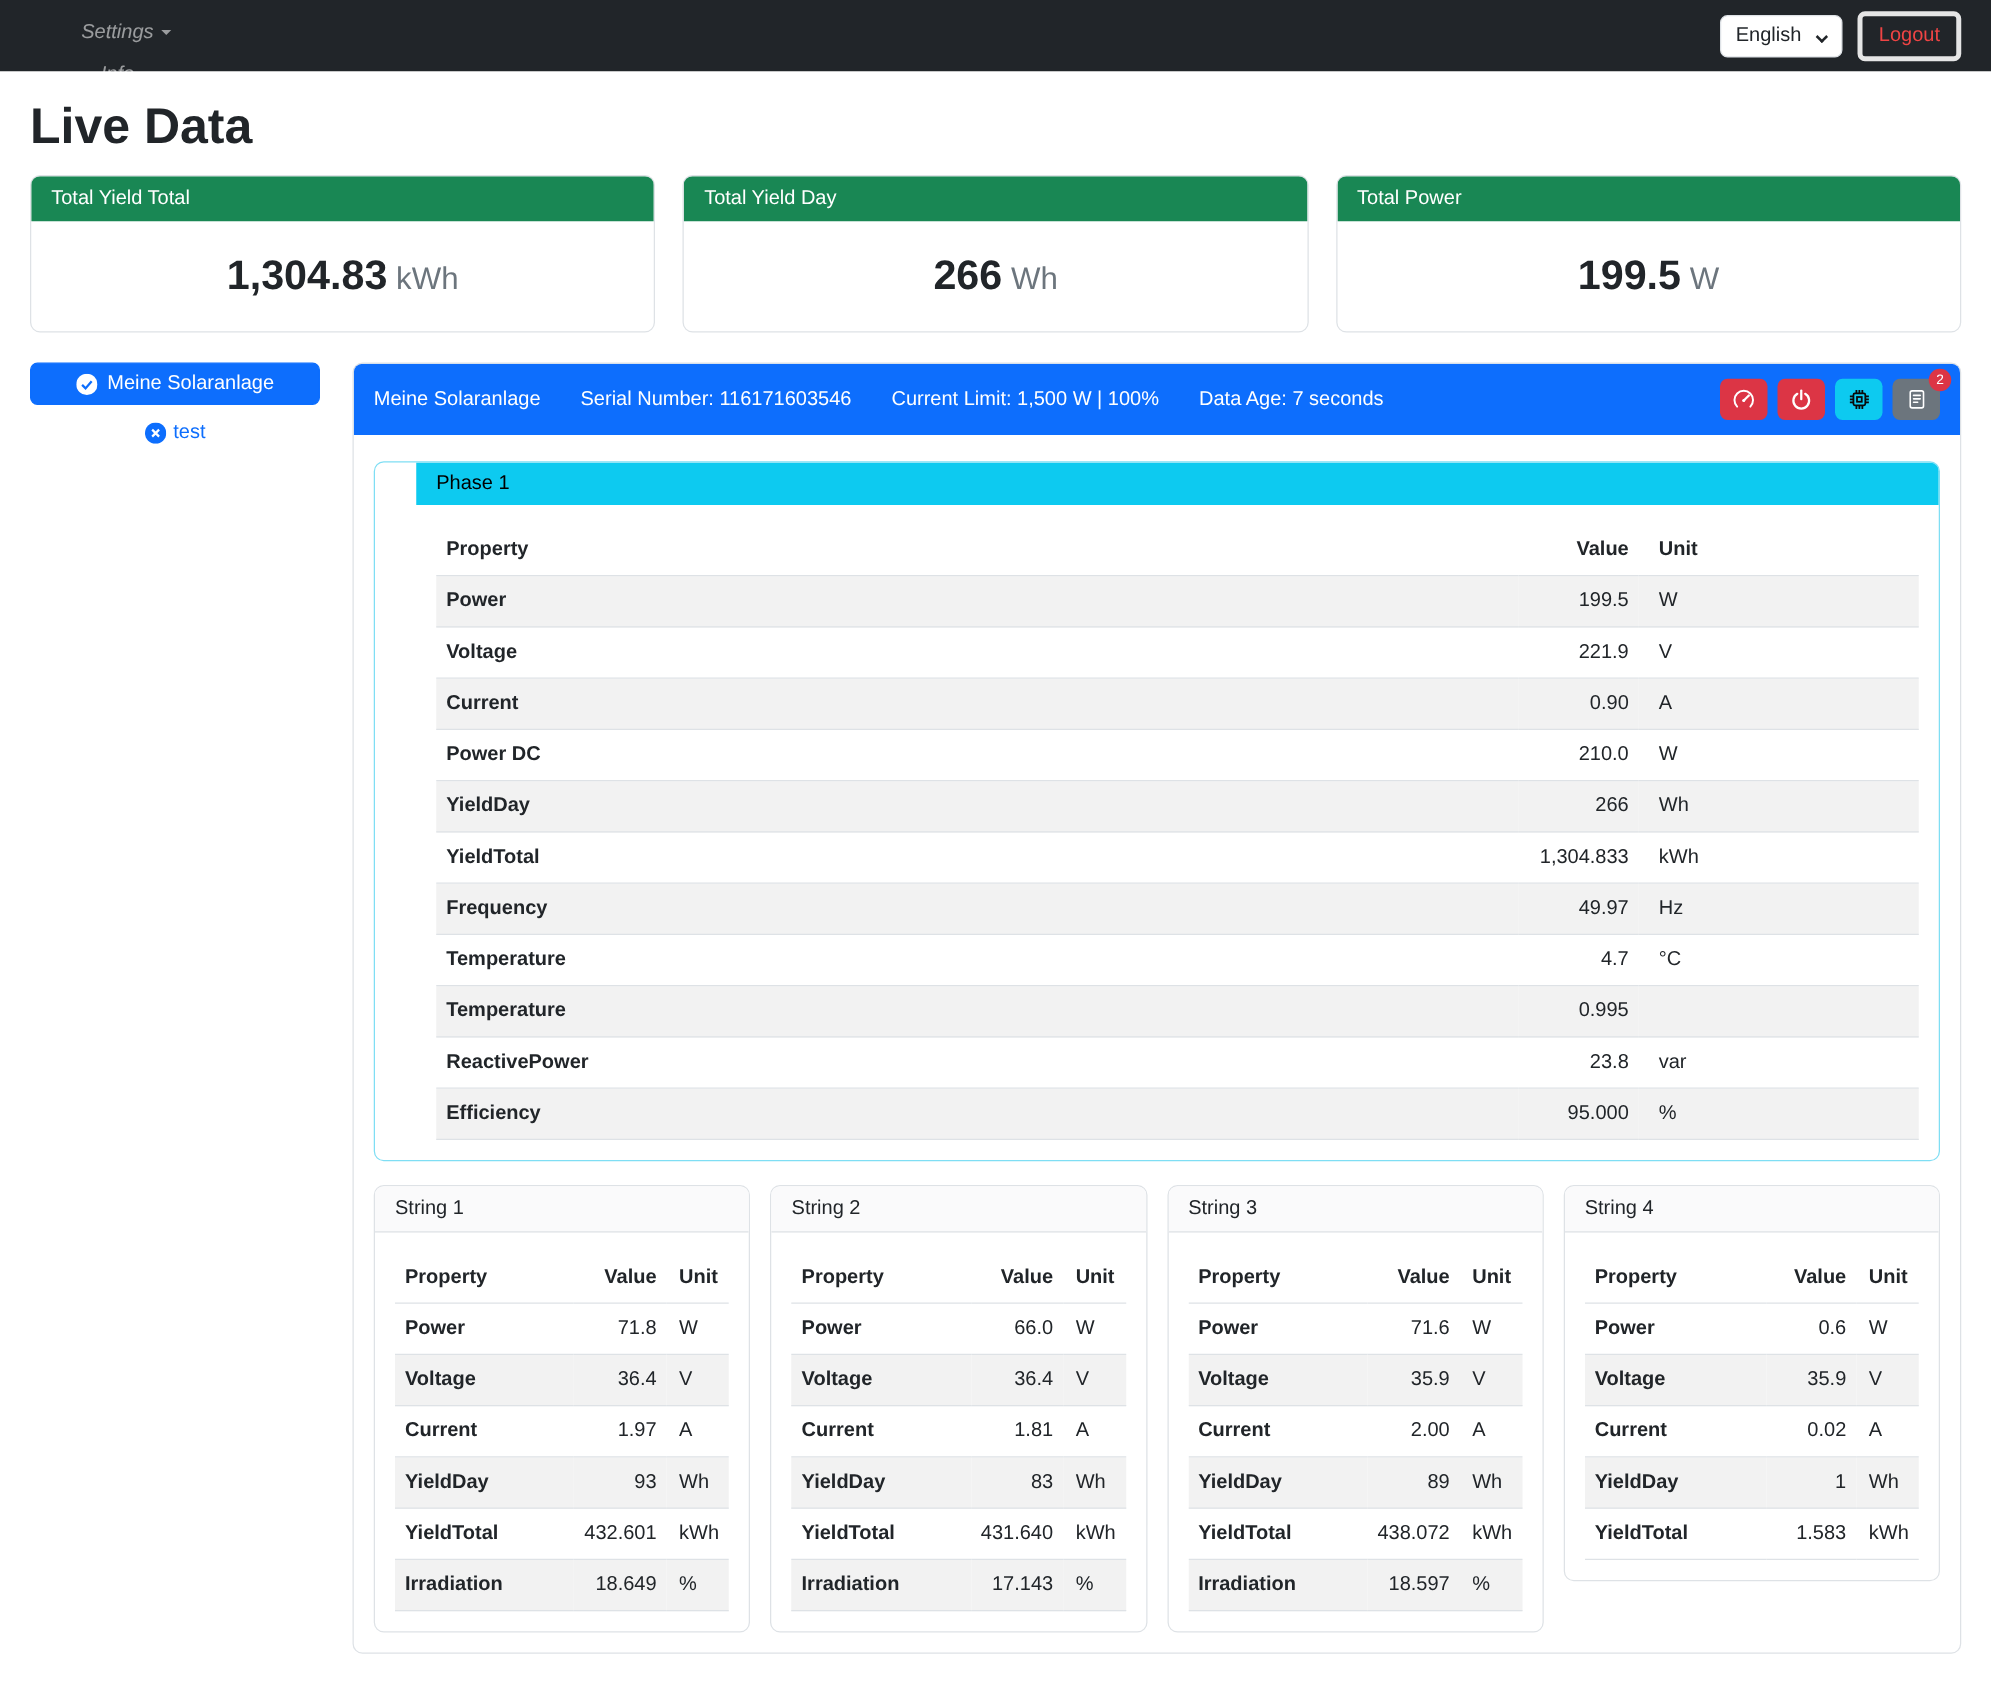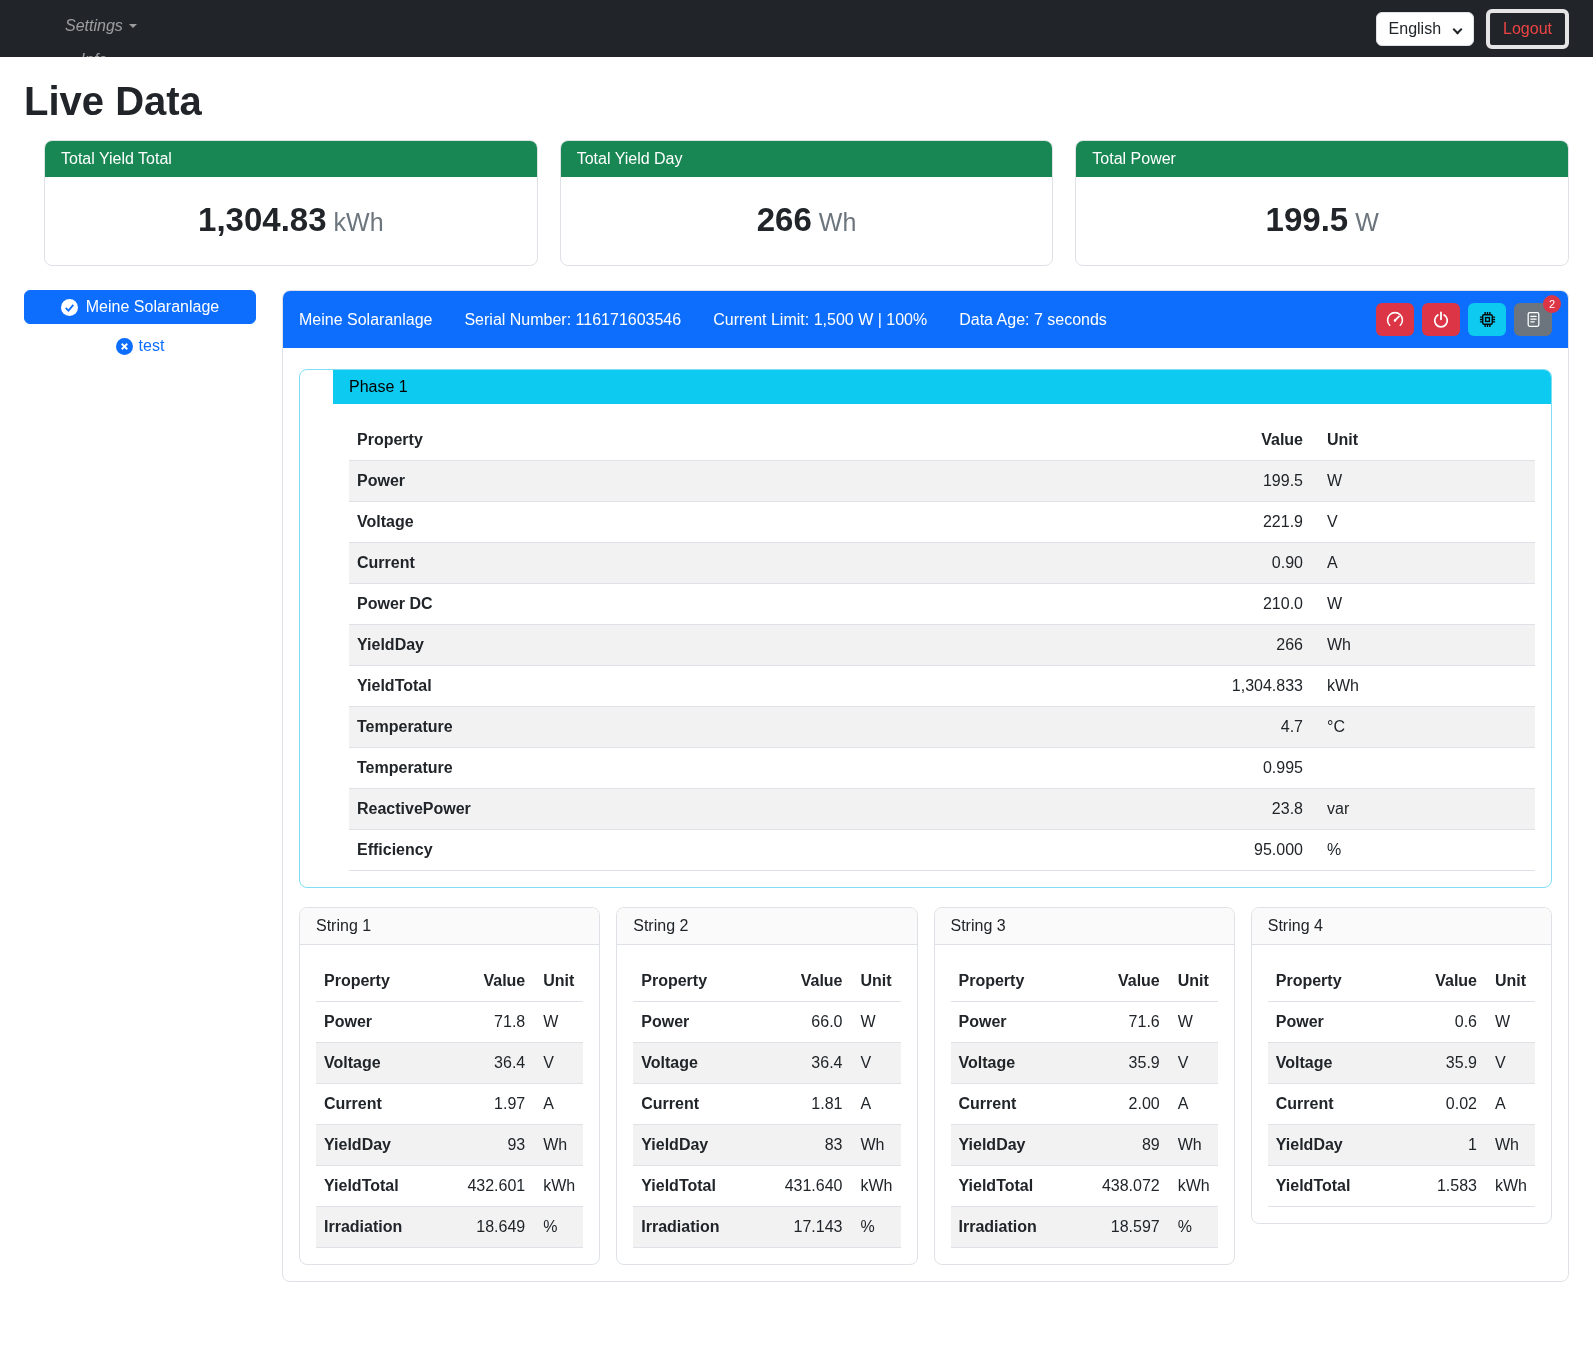--- a/index.html
+++ b/index.html
@@ -22,21 +22,21 @@
   .nav-right { display:flex; align-items:center; gap:12px; }
   .lang-select { background:#fff; border:1px solid #dee2e6; border-radius:6px;
     padding:7px 32px 7px 12px; position:relative; cursor:pointer; color:#212529; }
   .lang-caret { position:absolute; right:12px; top:13px; width:7px; height:7px;
     border-right:2px solid #212529; border-bottom:2px solid #212529; transform:rotate(45deg); }
   .logout-btn { background:transparent; border:4px solid #e5e5e5; color:#ef4444;
     border-radius:6px; padding:7px 13px; font-size:16px; font-family:Liberation Sans, sans-serif; cursor:pointer; }
   
   .page { padding:6px 24px 24px; }
   h1 { font-size:40px; font-weight:600; margin:16px 0 16px; }
-  .cards-row { display:flex; gap:22px; margin-bottom:24px;margin-left:20px; }
+  .cards-row { display:flex; gap:22px; margin-bottom:24px; }
   .summary-card { flex:1; border:1px solid #dee2e6; border-radius:8px; overflow:hidden; }
   .card-head { background:#198754; color:#fff; padding:9px 16px; }
   .card-body { padding:24px 16px 26px; text-align:center; }
   .big-value { font-size:33px; font-weight:700; }
   .big-unit { font-size:25px; color:#6c757d; margin-left:7px; }
   
   .content-row { display:flex; gap:26px; align-items:flex-start; }
   .sidebar { width:232px; flex:none; }
   .inverter-btn { width:100%; background:#0d6efd; border:1px solid #0d6efd; color:#fff;
     border-radius:6px; padding:7px 12px; font-size:16px; font-family:inherit;
@@ -248,20 +248,25 @@
                     <th class="prop">YieldDay</th>
                     <td class="val">266</td>
                     <td class="unit">Wh</td>
                   </tr>
                   <tr>
                     <th class="prop">YieldTotal</th>
                     <td class="val">1,304.833</td>
                     <td class="unit">kWh</td>
                   </tr>
                   <tr>
+                    <th class="prop">Frequency</th>
+                    <td class="val">49.97</td>
+                    <td class="unit">Hz</td>
+                  </tr>
+                  <tr>
                     <th class="prop">Temperature</th>
                     <td class="val">4.7</td>
                     <td class="unit">°C</td>
                   </tr>
                   <tr>
                     <th class="prop">Temperature</th>
                     <td class="val">0.995</td>
                     <td class="unit"></td>
                   </tr>
                   <tr>

